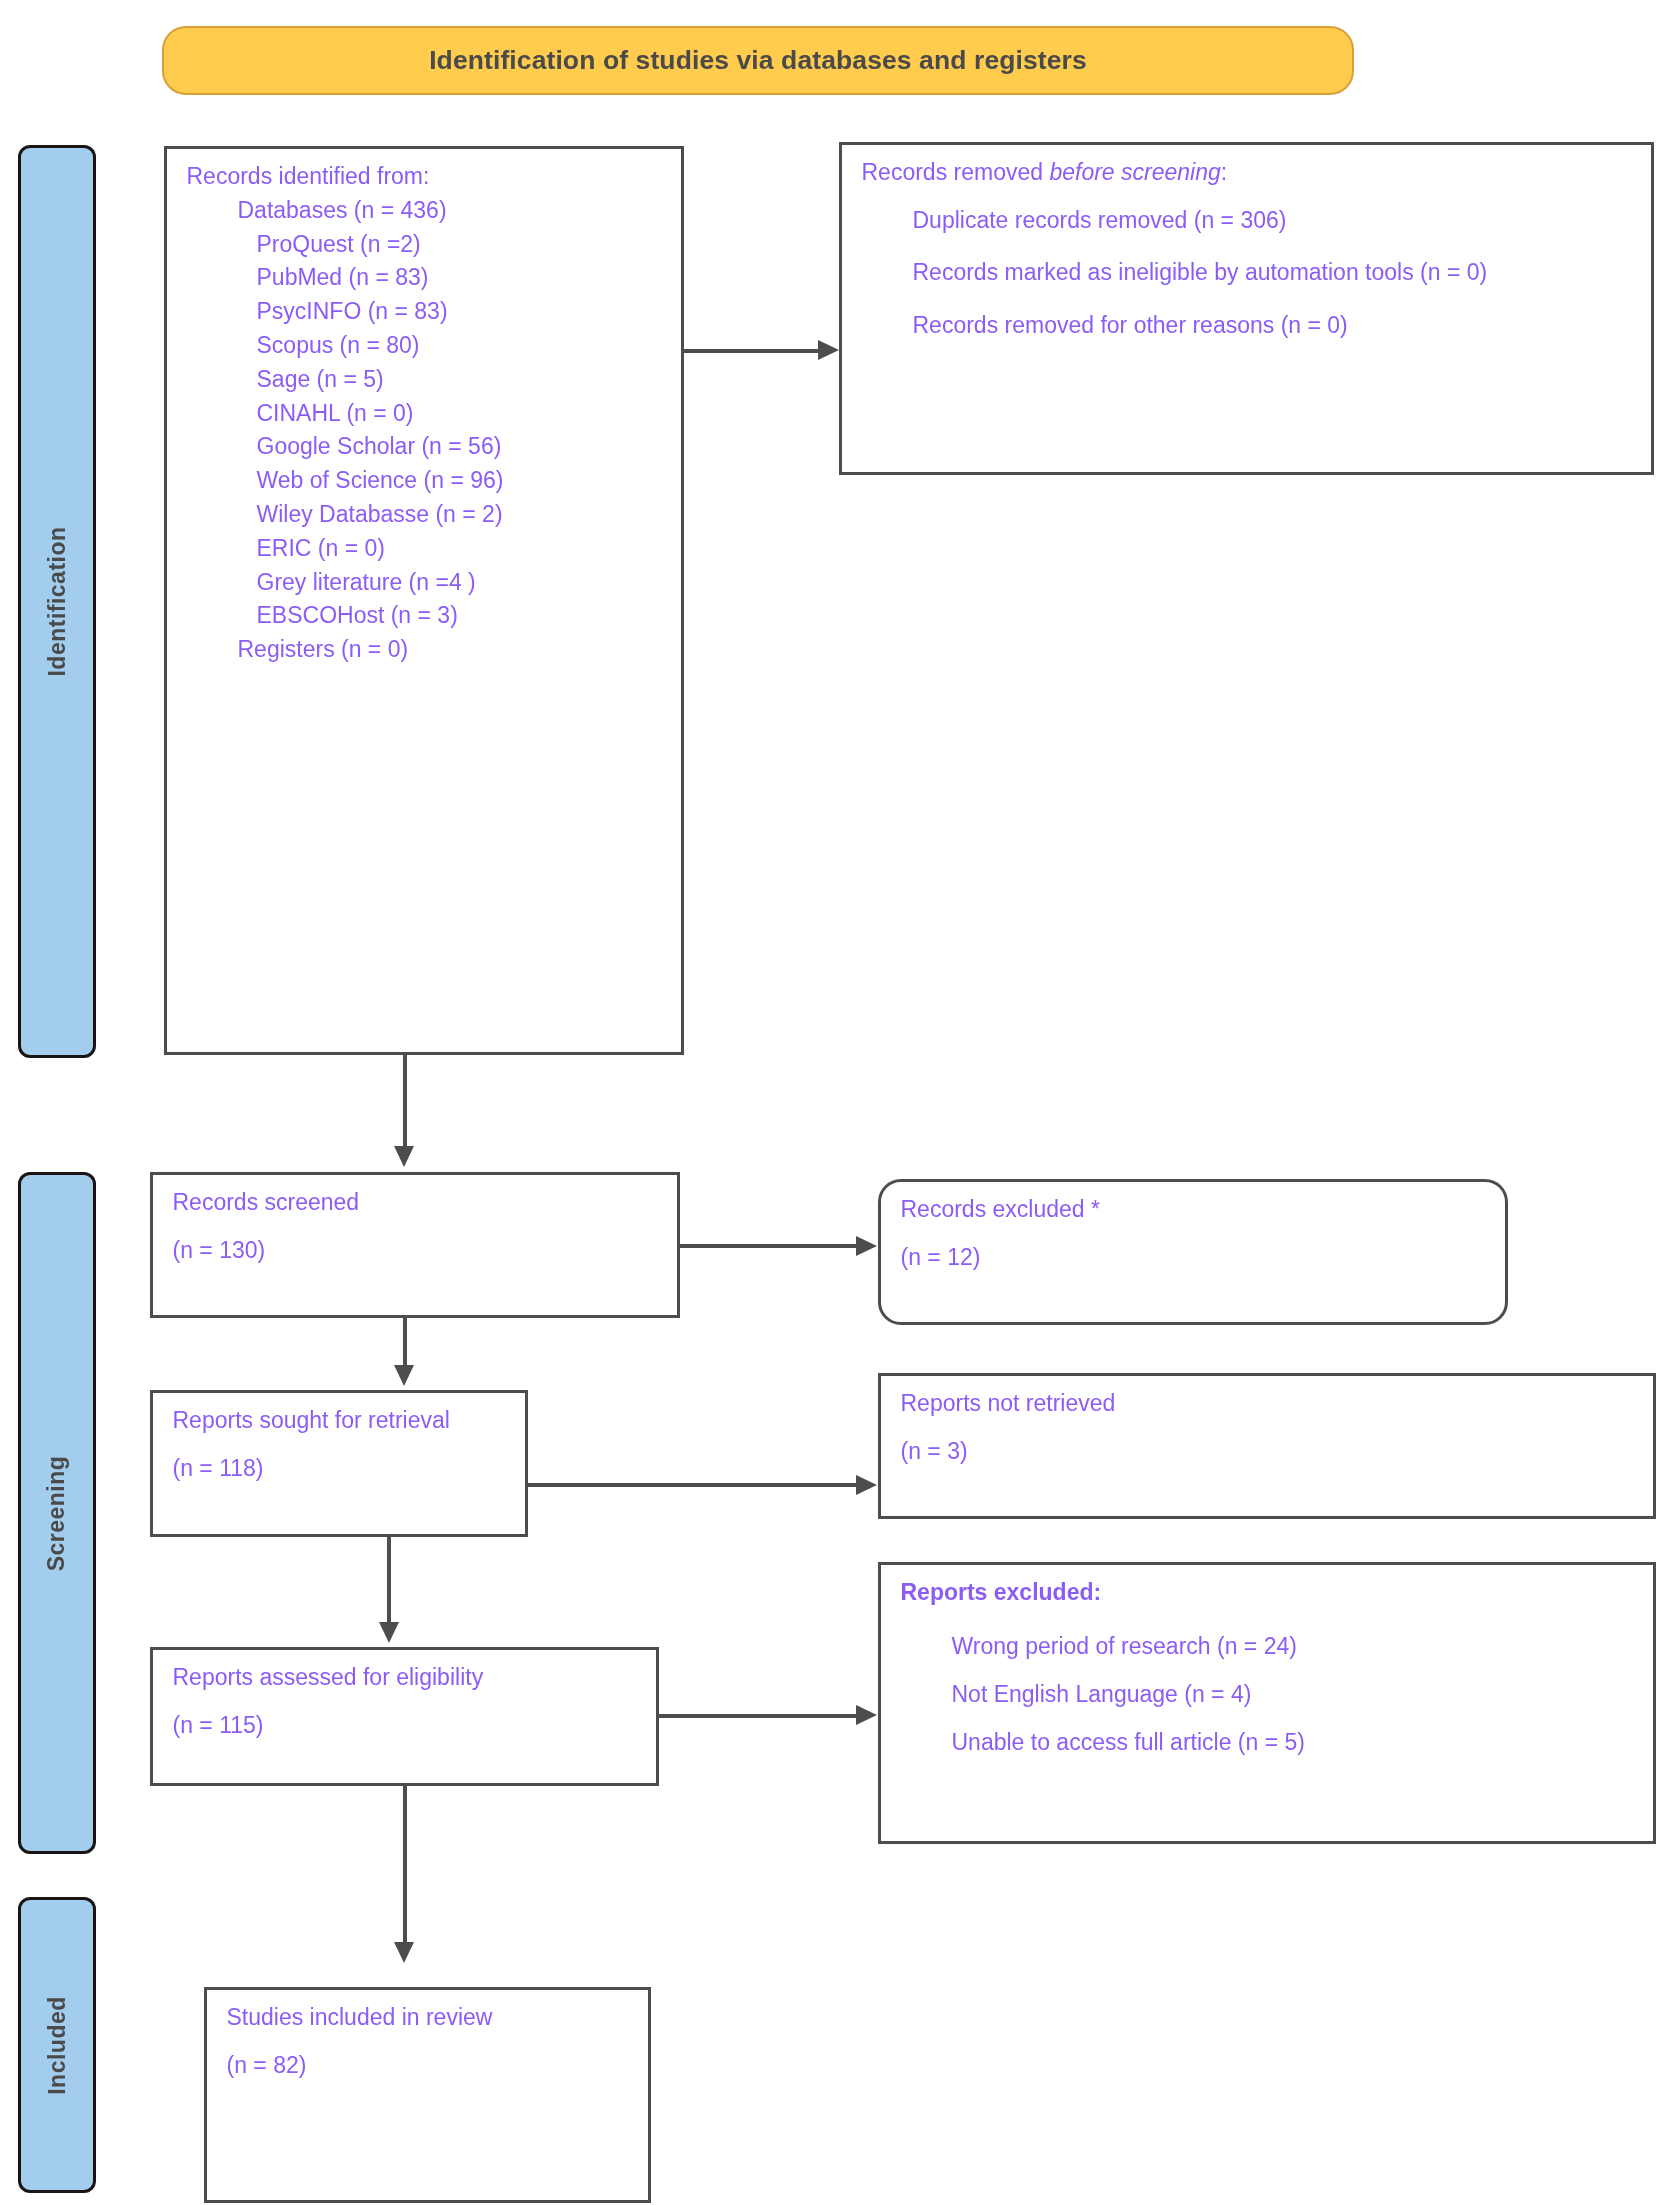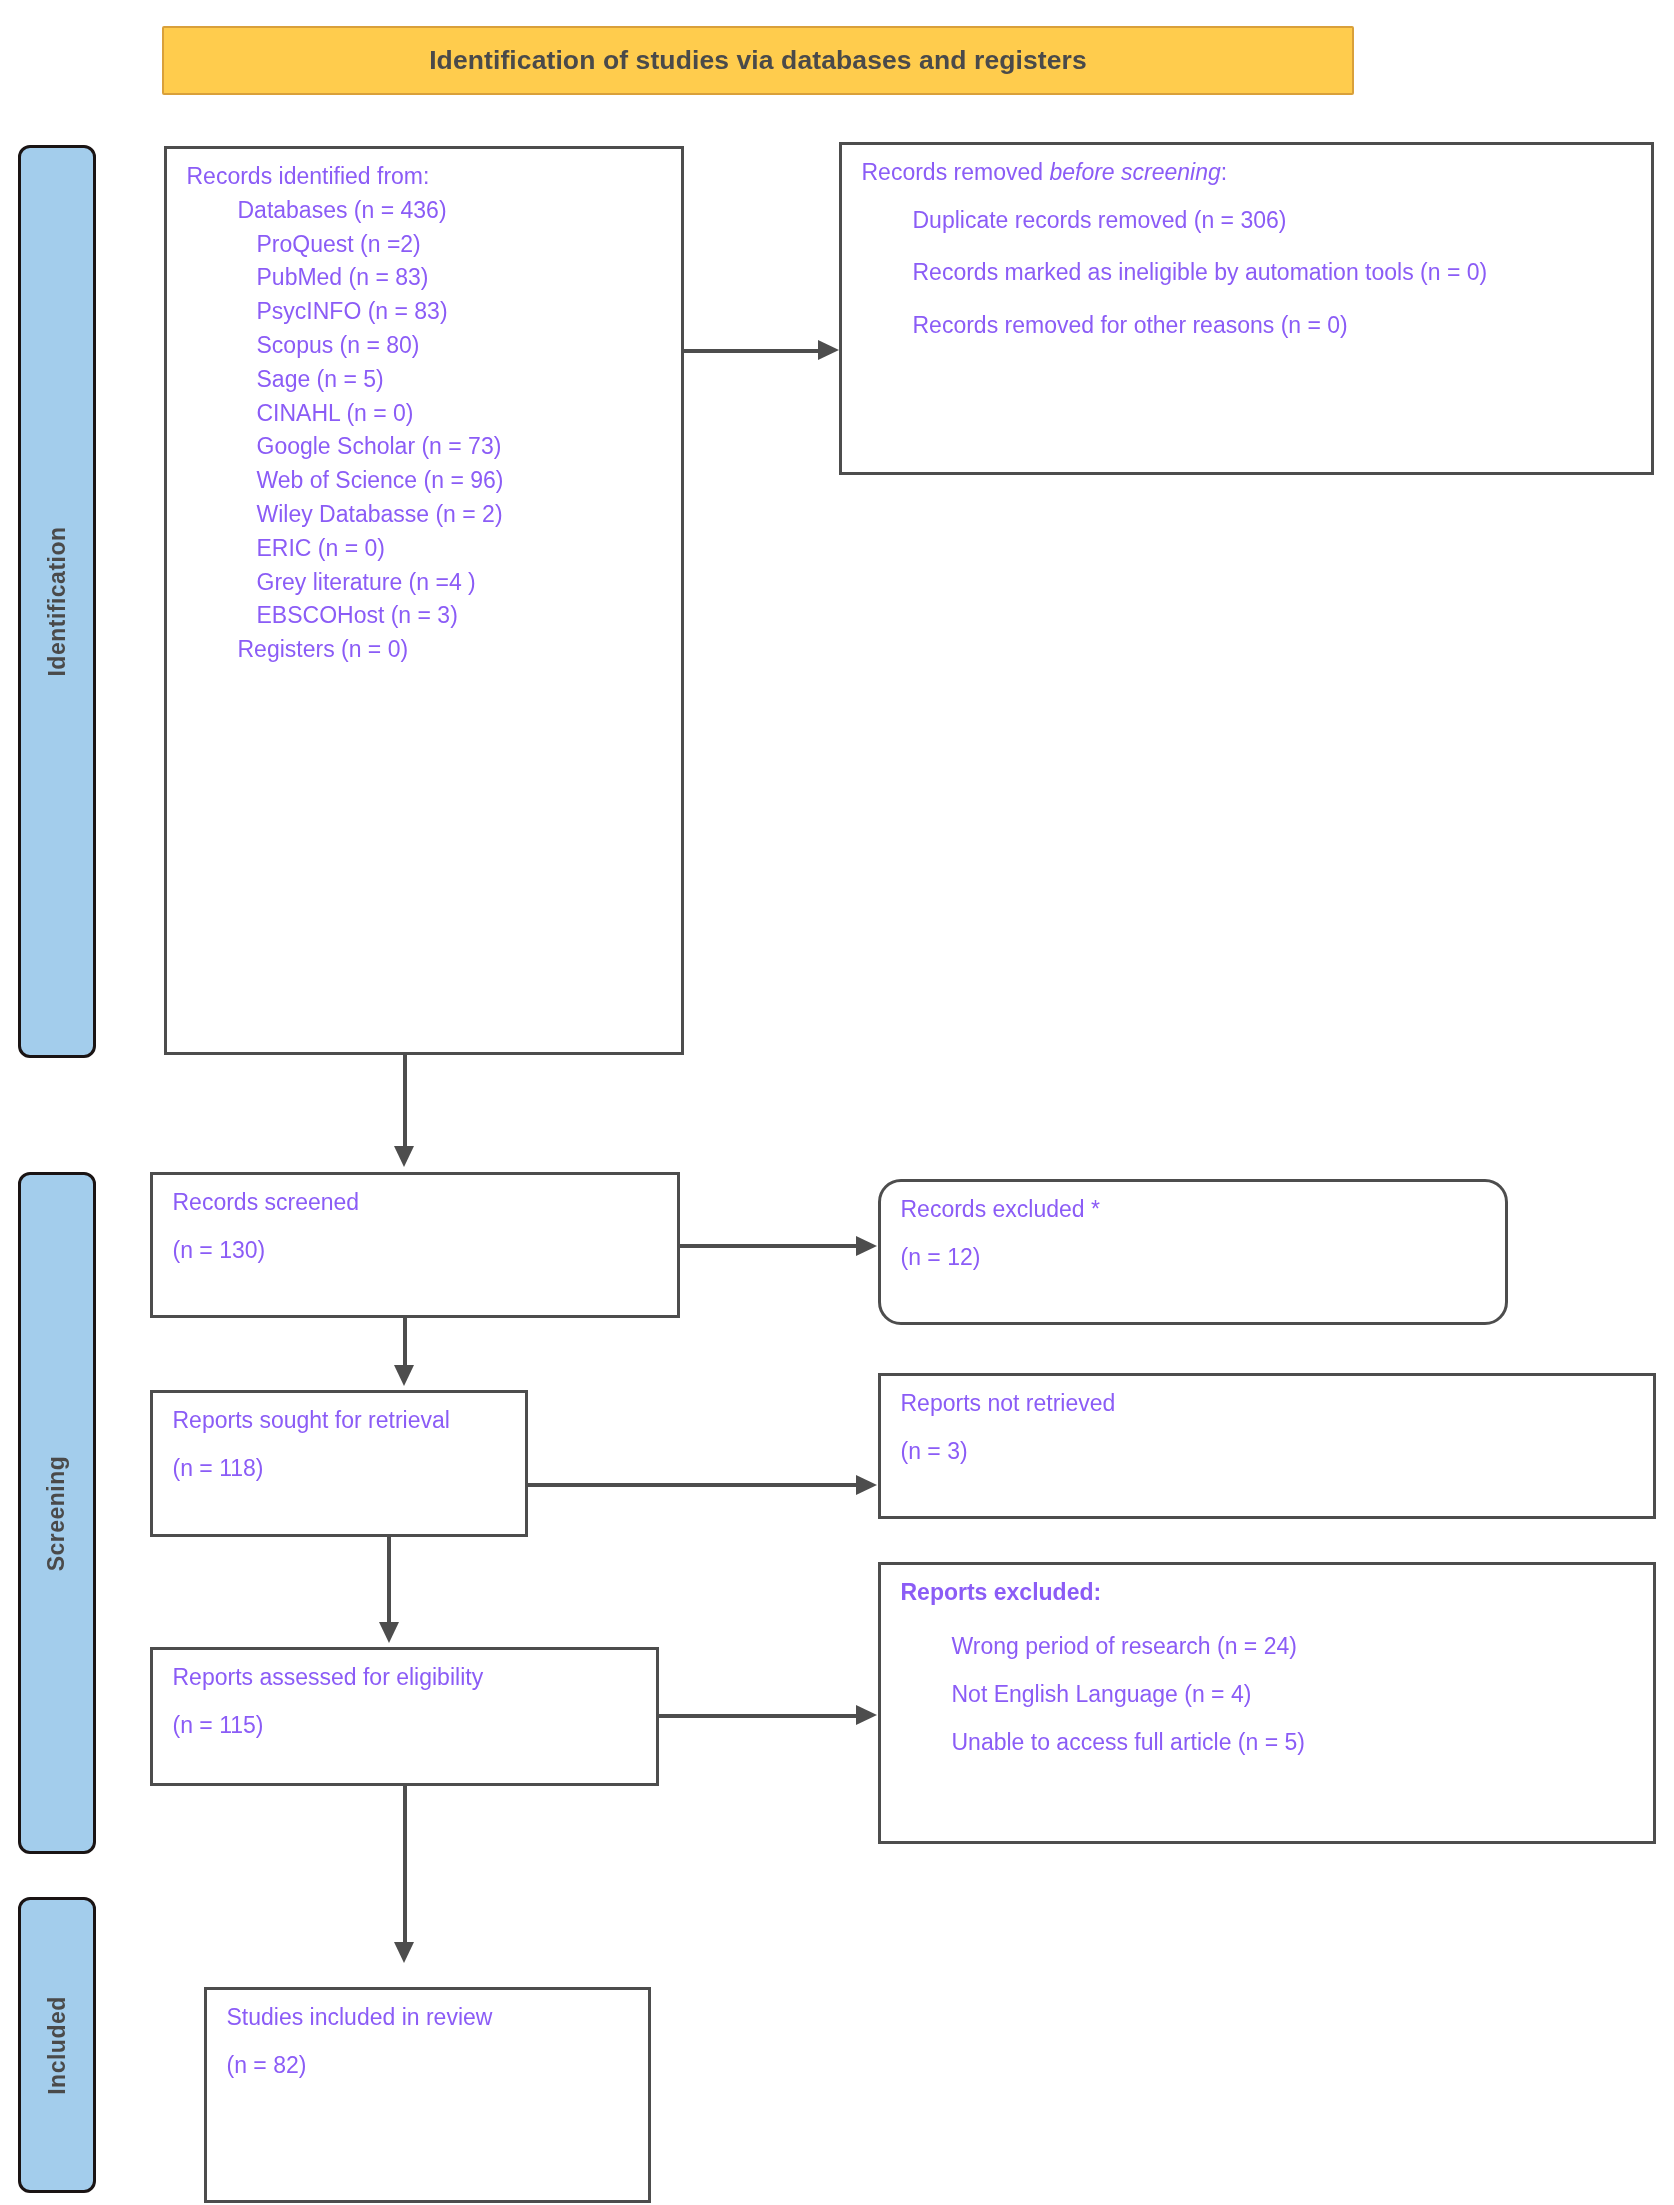--- a/index.html
+++ b/index.html
@@ -14,21 +14,21 @@
     overflow: hidden;
   }
 
   
   .banner {
     position: absolute;
     left: 162px; top: 26px;
     width: 1192px; height: 69px;
     background: #FFCC4D;
     border: 2.7px solid #D9A03A;
-    border-radius: 2px;
+    border-radius: 24px;
     display: flex; align-items: center; justify-content: center;
   }
   .banner-text {
     font-size: 26.5px;
     font-weight: bold;
     color: #4a4a4a;
     letter-spacing: 0.1px;
   }
 
   
@@ -131,21 +131,21 @@
 
   <div class="box" id="box-identified">
     <div class="line lvl0">Records identified from:</div>
     <div class="line lvl1">Databases (n = 436)</div>
     <div class="line lvl2">ProQuest (n =2)</div>
     <div class="line lvl2">PubMed (n = 83)</div>
     <div class="line lvl2">PsycINFO (n = 83)</div>
     <div class="line lvl2">Scopus (n = 80)</div>
     <div class="line lvl2">Sage (n = 5)</div>
     <div class="line lvl2">CINAHL (n = 0)</div>
-    <div class="line lvl2">Google Scholar (n = 73)</div>
+    <div class="line lvl2">Google Scholar (n = 56)</div>
     <div class="line lvl2">Web of Science (n = 96)</div>
     <div class="line lvl2">Wiley Databasse (n = 2)</div>
     <div class="line lvl2">ERIC (n = 0)</div>
     <div class="line lvl2">Grey literature (n =4 )</div>
     <div class="line lvl2">EBSCOHost (n = 3)</div>
     <div class="line lvl1">Registers (n = 0)</div>
   </div>
 
   <div class="box" id="box-removed">
     <div class="line lvl0 gap"><span>Records removed </span><span class="ital">before screening</span><span>:</span></div>

